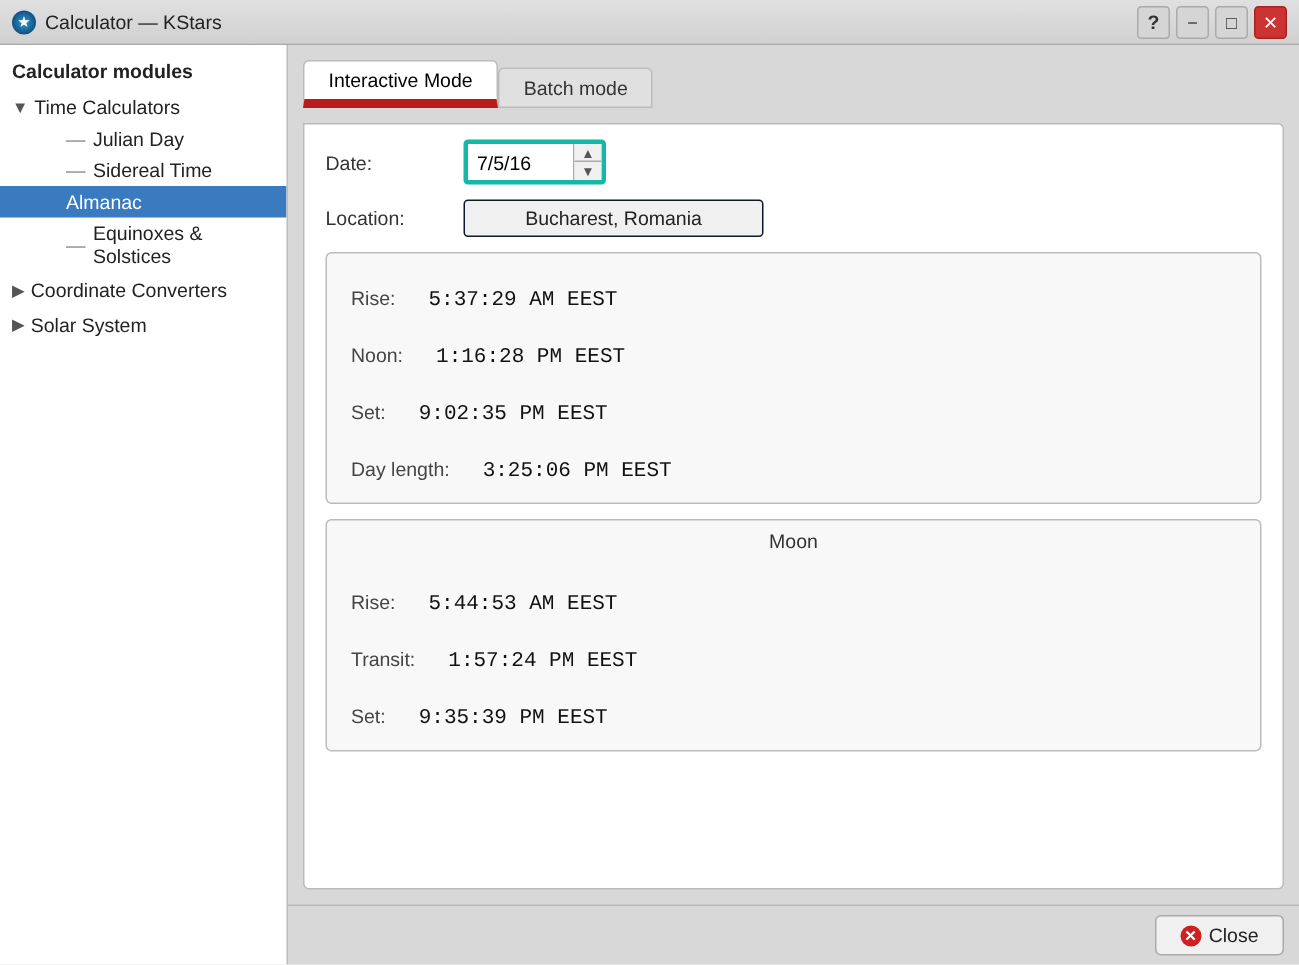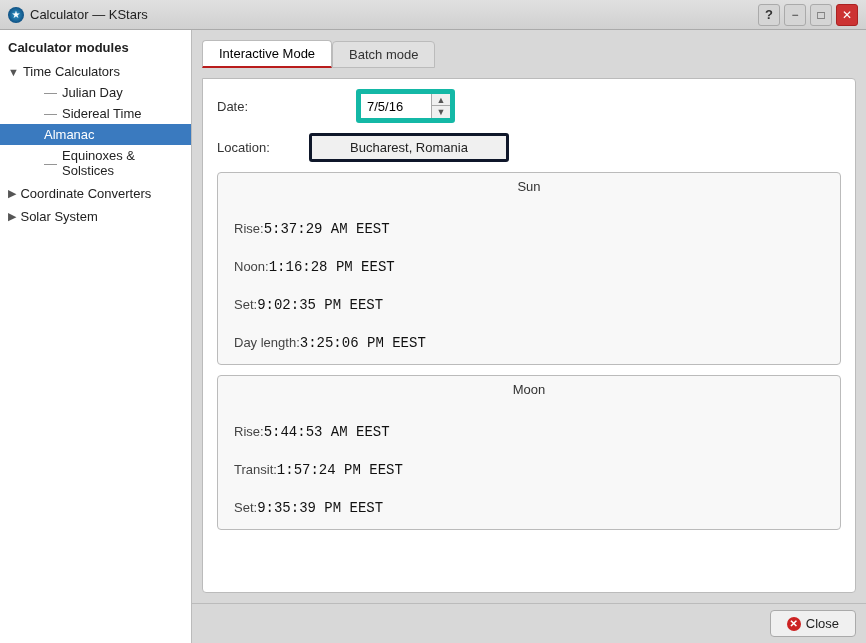--- a/index.html
+++ b/index.html
@@ -134,21 +134,21 @@
       padding: 5px 16px;
       border: 1px solid #bbb;
       cursor: pointer;
       font-size: 13px;
       background: #e0e0e0;
       color: #333;
       border-radius: 4px 4px 0 0;
     }
     .tab.active {
       background: white;
-      border-bottom: 2px solid #b91c1c;
+      border-bottom: 6px solid #b91c1c;
       z-index: 1;
       color: #000;
     }
 
     
     .form-area {
       background: white;
       border: 1px solid #bbb;
       border-radius: 0 4px 4px 4px;
       padding: 10px 14px;
@@ -164,25 +164,24 @@
       gap: 22px;
     }
     .form-label {
       font-size: 13px;
       color: #333;
       min-width: 70px;
     }
     .date-input-wrap {
       display: flex;
       align-items: center;
-      border: 5px solid #14b8a6;
+      border: 3px solid #14b8a6;
       border-radius: 3px;
       background: white;
       overflow: hidden;
-      margin-left: 47px;
     }
     .date-input {
       border: none;
       outline: none;
       padding: 3px 6px;
       font-size: 13px;
       width: 70px;
       background: white;
     }
     .spin-btns {
@@ -198,21 +197,21 @@
       cursor: pointer;
       display: flex; align-items: center; justify-content: center;
       font-size: 9px;
       color: #555;
       border-bottom: 1px solid #aaa;
     }
     .spin-btn:last-child { border-bottom: none; }
 
     .location-btn {
       background: #f0f0f0;
-      border: 3px solid #0f172a;
+      border: 1px solid #0f172a;
       border-radius: 3px;
       padding: 4px 20px;
       cursor: pointer;
       font-size: 13px;
       color: #222;
       min-width: 200px;
       text-align: center;
     }
 
     
@@ -237,21 +236,21 @@
     }
     .data-panel-body {
       padding: 4px 16px 10px 16px;
       display: grid;
       grid-template-columns: 1fr 1fr;
       gap: 2px 20px;
     }
     .data-row {
       display: flex;
       align-items: baseline;
-      gap: 0;
+      gap: 22px;
       padding: 3px 0;
     }
     .data-row-label {
       font-size: 13px;
       color: #444;
       white-space: nowrap;
     }
     .data-row-value {
       font-size: 14px;
       font-weight: normal;
@@ -372,21 +371,20 @@
         </div>
 
         <div class="form-row">
           <span class="form-label">Location:</span>
           <button class="location-btn">Bucharest, Romania</button>
         </div>
 
         <div class="data-panels">
 
           <div class="data-panel">
-            <div class="data-panel-title">Sun</div>
             <div class="data-panel-body">
 
               <div>
                 <div class="data-row">
                   <span class="data-row-label">Rise:</span>
                   <span class="data-row-value">5:37:29 AM EEST</span>
                 </div>
                 <div class="data-row">
                   <span class="data-row-label">Noon:</span>
                   <span class="data-row-value">1:16:28 PM EEST</span>

